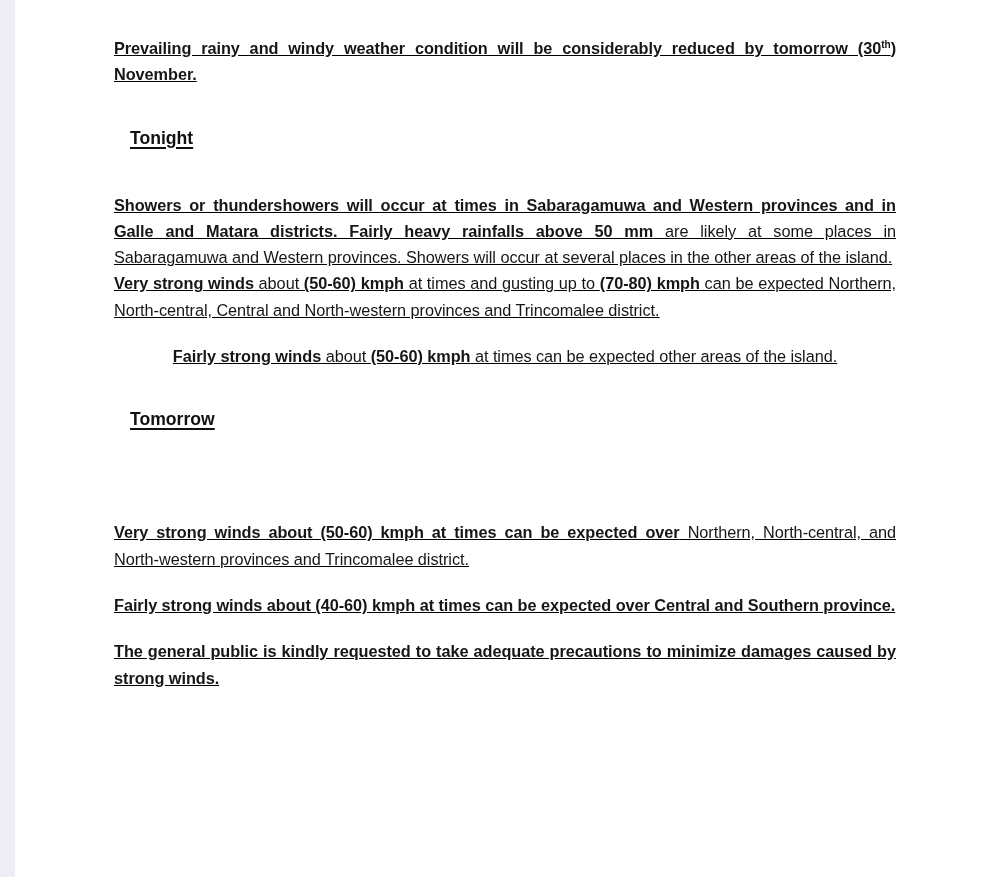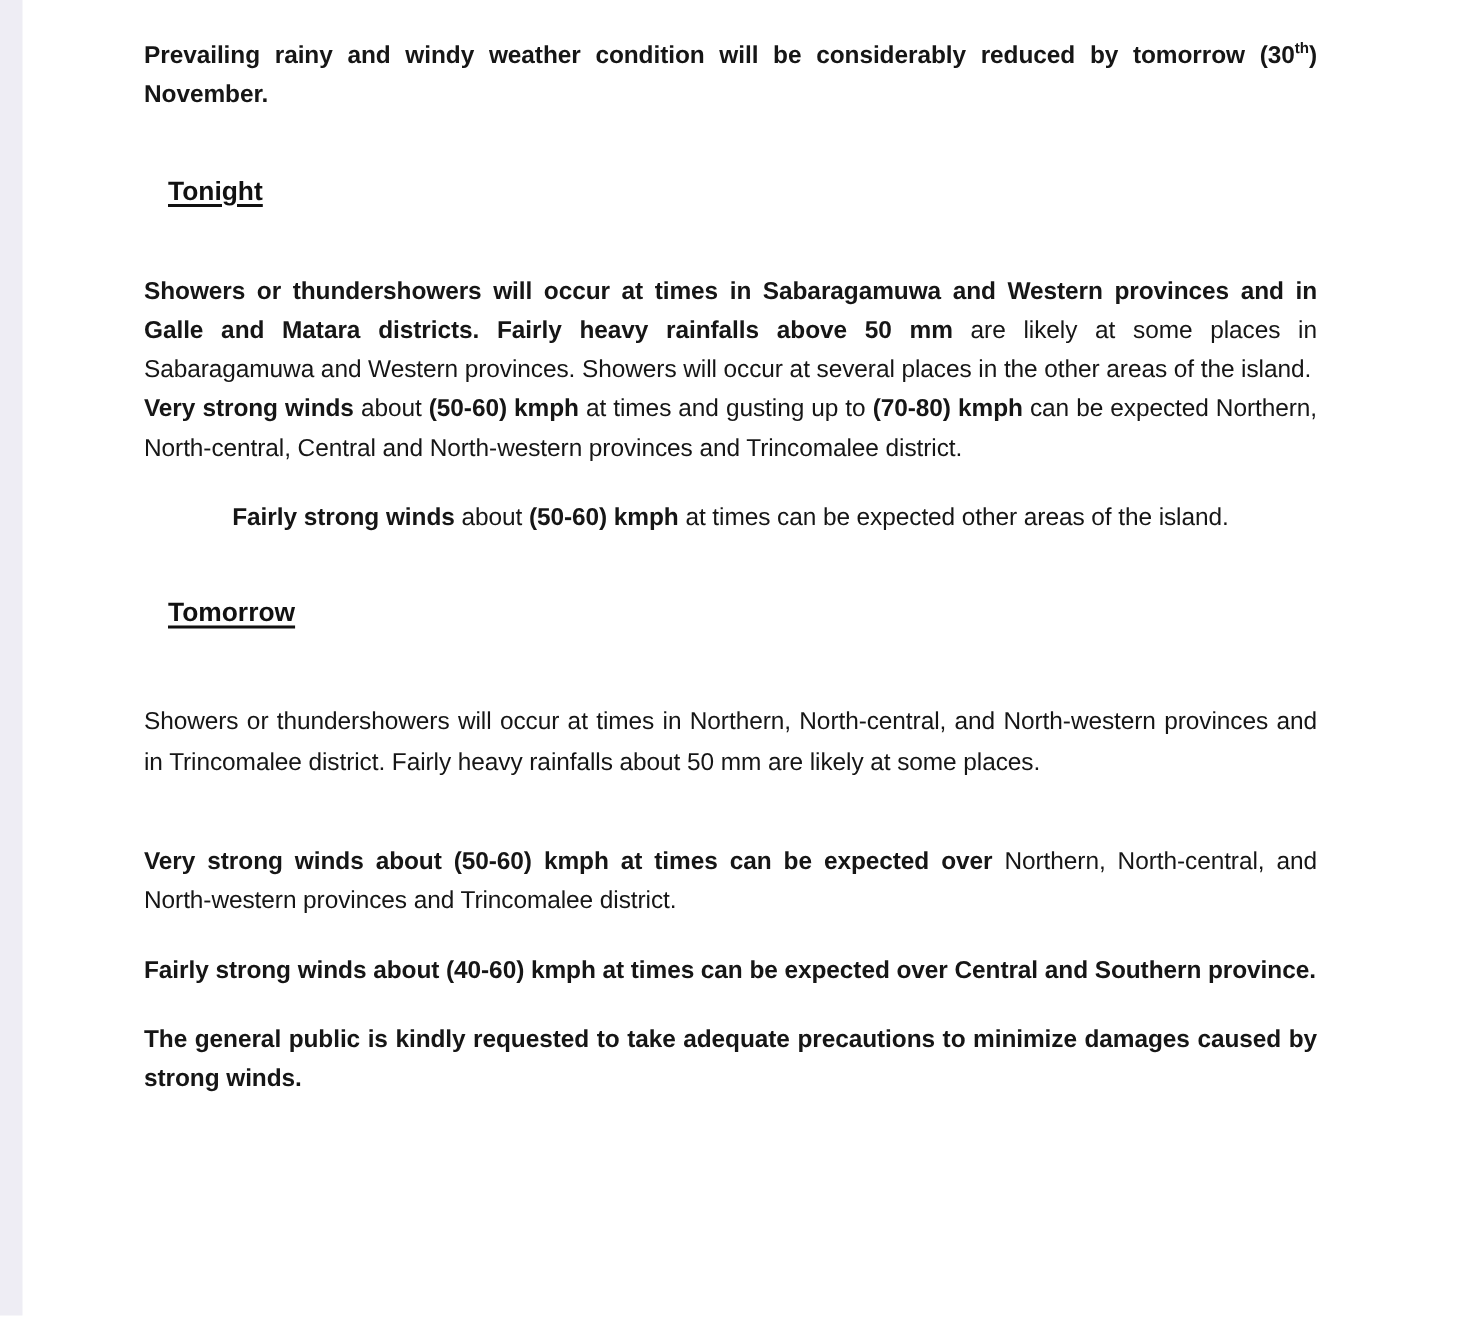--- a/index.html
+++ b/index.html
@@ -24,25 +24,26 @@
   #left-gutter {
     position: absolute;
     left: 0;
     top: 0;
     width: 15px;
     height: 877px;
     background: #eeedf4;
   }
   #content {
     position: absolute;
-    left: 96px;
+    left: 114px;
     top: 0;
     width: 782px;
-    padding-top: 24px;
+    padding-top: 35px;
     box-sizing: content-box;
+    text-decoration: underline;
   }
   .para {
     margin: 0;
     color: #161616;
     font-size: 16.3px;
     line-height: 26.3px;
     text-align: justify;
     text-justify: inter-word;
     font-weight: 400;
     letter-spacing: -0.05px;
@@ -112,23 +113,20 @@
       <b>Fairly strong winds</b><span> about </span><b>(50-60) kmph</b><span> at times can be expected other areas of the island.</span>
     </p>
 
     <div class="sp-tomorrow-before"></div>
 
     <div class="heading-wrap">
       <span class="heading">Tomorrow</span>
     </div>
     <div class="sp-tomorrow-after"></div>
 
-    <p class="para">
-      <span>Showers or thundershowers will occur at times in Northern, North-central, and North-western provinces and in Trincomalee district. Fairly heavy rainfalls about 50 mm are likely at some places.</span>
-    </p>
 
     <div class="sp-p"></div>
 
 
     <div class="sp-p"></div>
 
     <p class="para">
       <b>Very strong winds about (50-60) kmph at times can be expected over</b><span> Northern, North-central, and North-western provinces and Trincomalee district.</span>
     </p>
 

